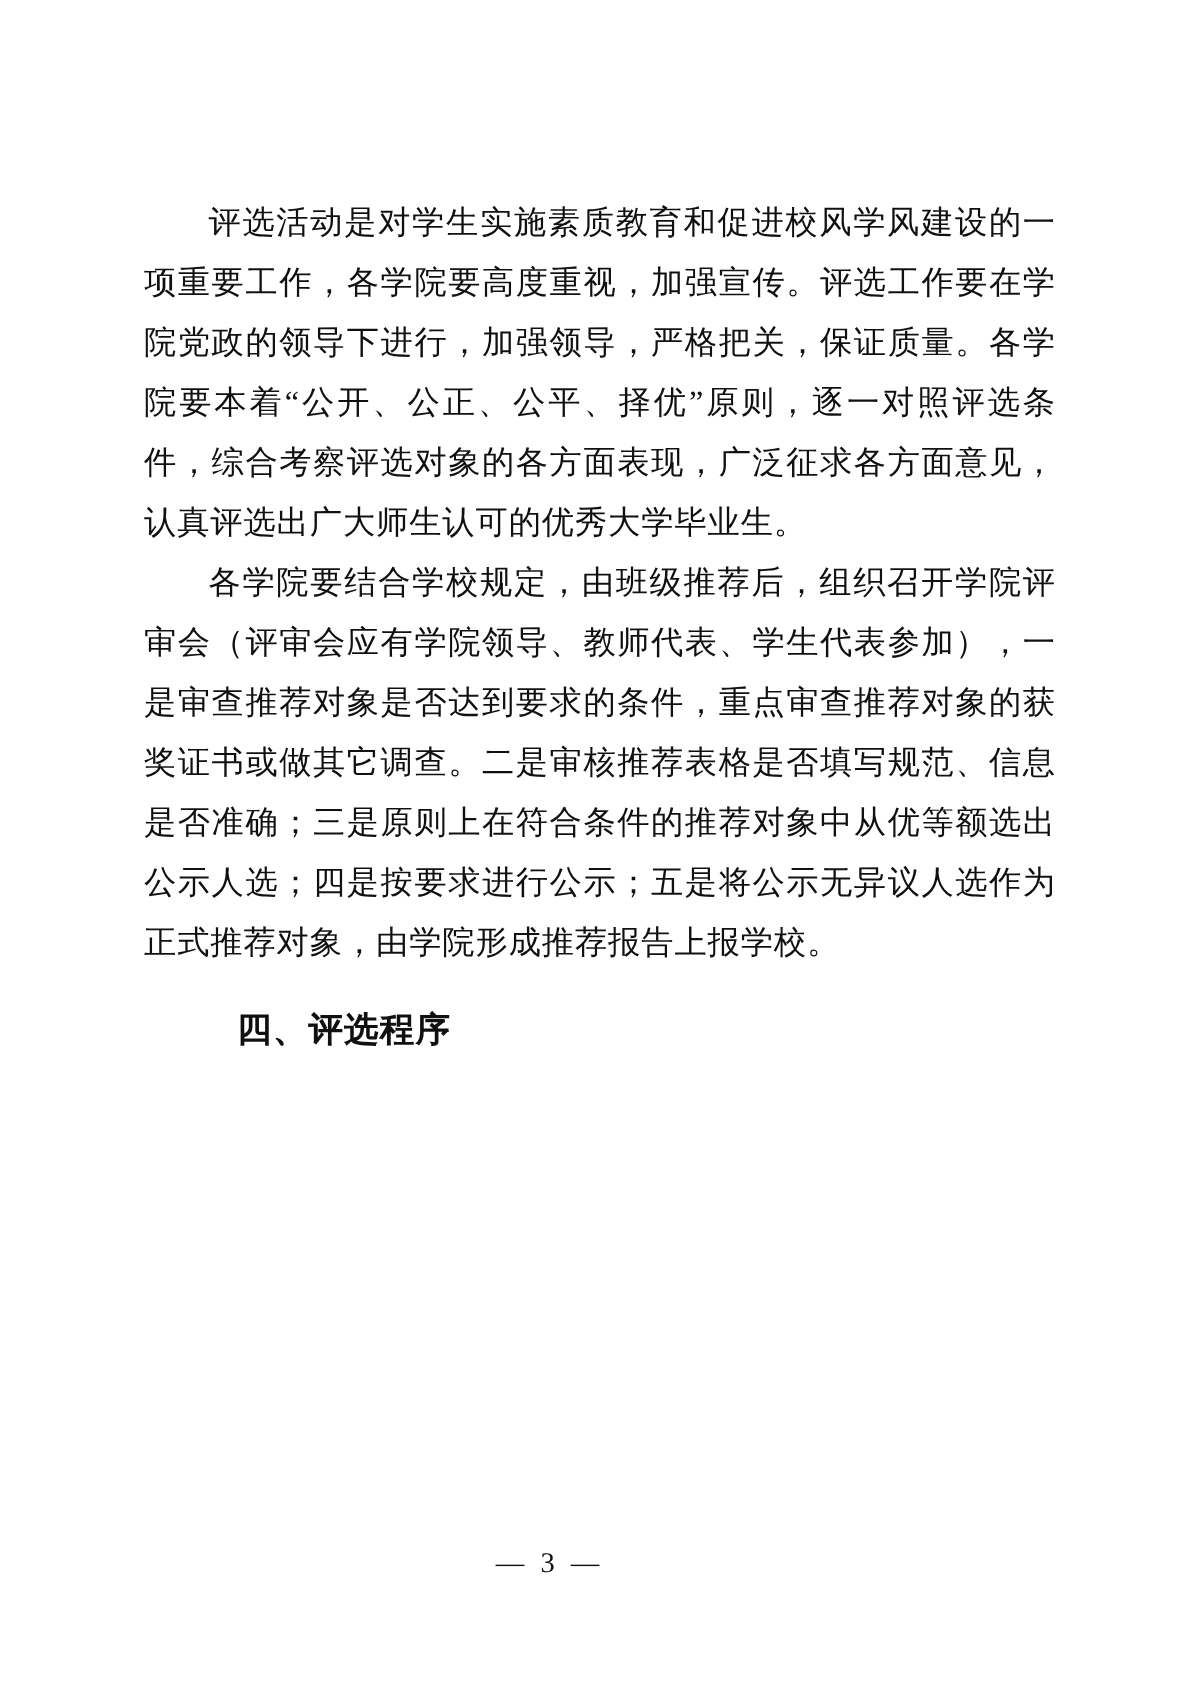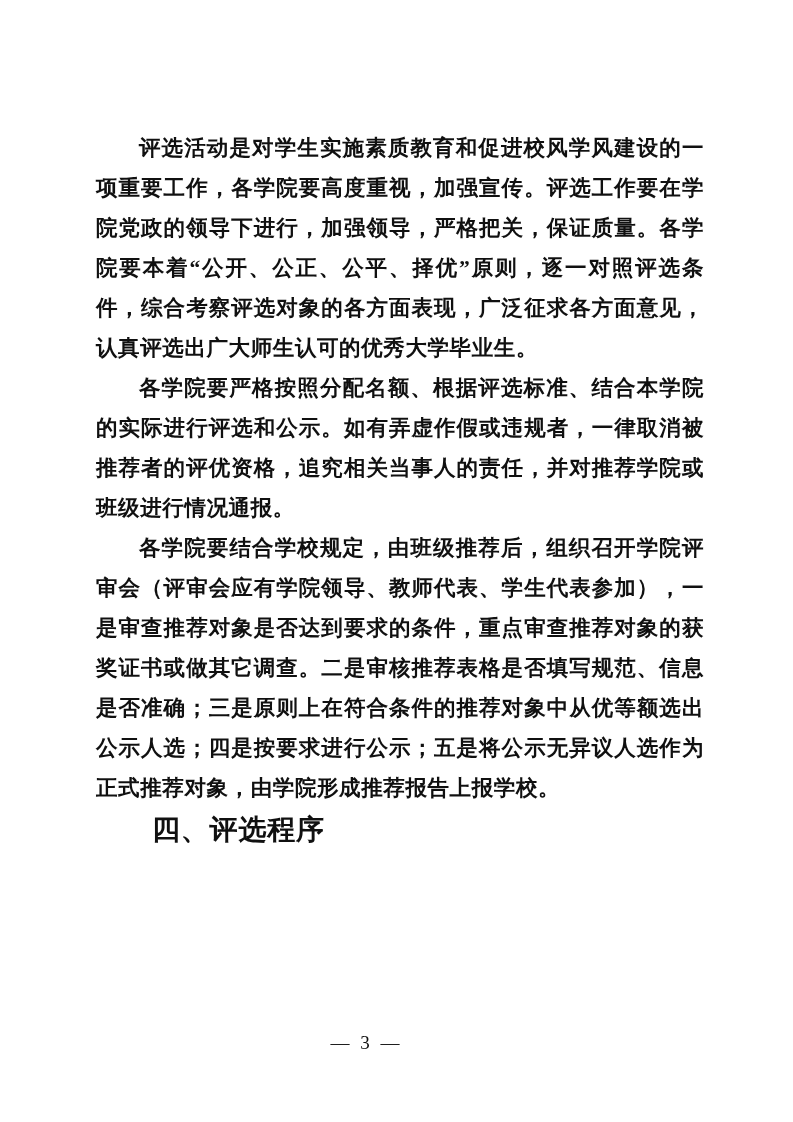--- a/index.html
+++ b/index.html
@@ -29,28 +29,27 @@
     top: 128px;
     width: 608px;
   }
   p.para {
     margin: 0;
     font-size: 21.5px;
     line-height: 40px;
     text-align: justify;
     text-justify: inter-ideograph;
     letter-spacing: 0.6px;
-    font-weight: bold;
   }
   p.para.indent {
     text-indent: 2em;
   }
   p.heading {
-    margin: 0;
-    font-size: 28px;
+    margin: 16px;
+    font-size: 23px;
     line-height: 40px;
     text-indent: 2em;
     font-weight: bold;
     letter-spacing: 0.8px;
     font-family: "Liberation Sans", "DejaVu Sans", sans-serif;
   }
   .gap-sm { height: 2px; }
   .footer {
     position: absolute;
     left: 0;
@@ -67,21 +66,20 @@
   }
 </style>
 </head>
 <body>
 
 <div class="page">
   <div class="content">
 
     <p class="para indent">评选活动是对学生实施素质教育和促进校风学风建设的一项重要工作，各学院要高度重视，加强宣传。评选工作要在学院党政的领导下进行，加强领导，严格把关，保证质量。各学院要本着“公开、公正、公平、择优”原则，逐一对照评选条件，综合考察评选对象的各方面表现，广泛征求各方面意见，认真评选出广大师生认可的优秀大学毕业生。</p>
 
-    <p class="para indent">各学院要严格按照分配名额、根据评选标准、结合本学院的实际进行评选和公示。如有弄虚作假或违规者，一律取消被推荐者的评优资格，追究相关当事人的责任，并对推荐学院或班级进行情况通报。</p>
 
 
     <p class="para indent">各学院要结合学校规定，由班级推荐后，组织召开学院评审会（评审会应有学院领导、教师代表、学生代表参加），一是审查推荐对象是否达到要求的条件，重点审查推荐对象的获奖证书或做其它调查。二是审核推荐表格是否填写规范、信息是否准确；三是原则上在符合条件的推荐对象中从优等额选出公示人选；四是按要求进行公示；五是将公示无异议人选作为正式推荐对象，由学院形成推荐报告上报学校。</p>
 
     <div class="gap-sm"></div>
 
     <p class="heading">四、评选程序</p>
 
 
   </div>

